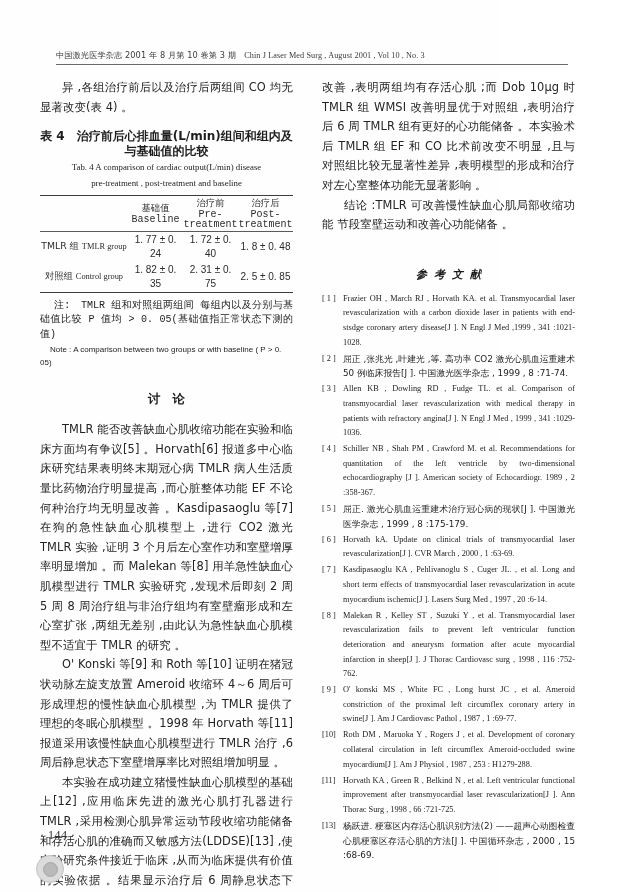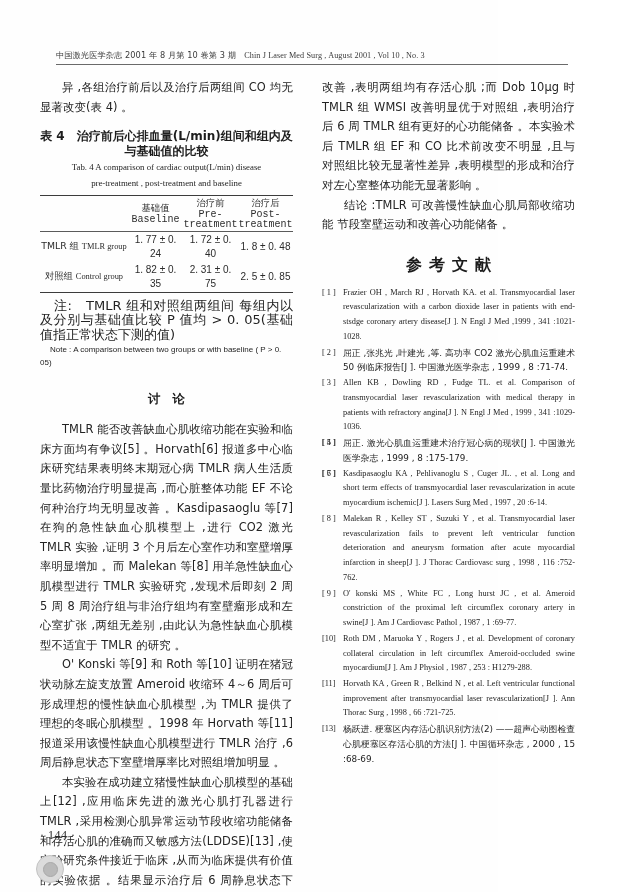--- a/index.html
+++ b/index.html
@@ -121,26 +121,27 @@
     font-family: "Liberation Serif", serif;
     font-size: 8.4px;
   }
   td.val {
     font-family: Liberation Sans, sans-serif;
     font-size: 10px;
     line-height: 14px;
   }
 
   .tnote-cn {
-    font-size: 13px;
+    font-size: 10px;
     line-height: 14.5px;
     text-align: justify;
     margin-top: 6px;
     text-indent: 14px;
     color: #232323;
+    font-family: Liberation Mono, monospace;
   }
   .tnote-en {
     font-family: Liberation Sans, sans-serif;
     font-size: 8px;
     line-height: 13px;
     margin-top: 1px;
     text-indent: 10px;
     color: #232323;
   }
 
@@ -148,24 +149,25 @@
   .sec-head {
     font-size: 12.4px;
     font-weight: bold;
     text-align: center;
     letter-spacing: 12px;
     text-indent: 12px;
     margin: 22px 0 12px 0;
     color: #1b1b1b;
   }
   .sec-head.refs {
-    font-size: 16px;
+    font-size: 11px;
     letter-spacing: 7px;
     text-indent: 7px;
-    margin: 20px 0 10px 0;
+    margin: 32px 0 10px 0;
+    font-style: italic;
   }
 
   
   ol.refs {
     margin: 0;
     padding: 0;
     list-style: none;
   }
   ol.refs li {
     position: relative;
@@ -310,23 +312,23 @@
 
     <p class="body noind">改善 ,表明两组均有存活心肌 ;而 Dob 10μg 时 TMLR 组 WMSI 改善明显优于对照组 ,表明治疗后 6 周 TMLR 组有更好的心功能储备 。本实验术后 TMLR 组 EF 和 CO 比术前改变不明显 ,且与对照组比较无显著性差异 ,表明模型的形成和治疗对左心室整体功能无显著影响 。</p>
     <p class="body">结论 :TMLR 可改善慢性缺血心肌局部收缩功能 节段室壁运动和改善心功能储备 。</p>
 
     <div class="sec-head refs">参考文献</div>
 
     <ol class="refs">
       <li><span class="num">[ 1 ]</span><span>Frazier OH , March RJ , Horvath KA. et al. Transmyocardial laser revascularization with a carbon dioxide laser in patients with end-stsdge coronary artery disease[J ]. N Engl J Med ,1999 , 341 :1021-1028.</span></li>
       <li class="cn"><span class="num">[ 2 ]</span><span>屈正 ,张兆光 ,叶建光 ,等. 高功率 CO2 激光心肌血运重建术 50 例临床报告[J ]. 中国激光医学杂志 , 1999 , 8 :71-74.</span></li>
       <li><span class="num">[ 3 ]</span><span>Allen KB , Dowling RD , Fudge TL. et al. Comparison of transmyocardial laser revascularization with medical therapy in patients with refractory angina[J ]. N Engl J Med , 1999 , 341 :1029-1036.</span></li>
-      <li><span class="num">[ 4 ]</span></li>
+      <li><span class="num">[ 4 ]</span><span>Schiller NB , Shah PM , Crawford M. et al. Recommendations for quantitation of the left ventricle by two-dimensional echocardiography [J ]. American society of Echocardiogr. 1989 , 2 :358-367.</span></li>
       <li class="cn"><span class="num">[ 5 ]</span><span>屈正. 激光心肌血运重建术治疗冠心病的现状[J ]. 中国激光医学杂志 , 1999 , 8 :175-179.</span></li>
-      <li><span class="num">[ 6 ]</span></li>
+      <li><span class="num">[ 6 ]</span><span>Horvath kA. Update on clinical trials of transmyocardial laser revascularization[J ]. CVR March , 2000 , 1 :63-69.</span></li>
       <li><span class="num">[ 7 ]</span><span>Kasdipasaoglu KA , Pehlivanoglu S , Cuger JL. , et al. Long and short term effects of transmyocardial laser revascularization in acute myocardium ischemic[J ]. Lasers Surg Med , 1997 , 20 :6-14.</span></li>
       <li><span class="num">[ 8 ]</span><span>Malekan R , Kelley ST , Suzuki Y , et al. Transmyocardial laser revascularization fails to prevent left ventricular function deterioration and aneurysm formation after acute myocardial infarction in sheep[J ]. J Thorac Cardiovasc surg , 1998 , 116 :752-762.</span></li>
       <li><span class="num">[ 9 ]</span><span>O' konski MS , White FC , Long hurst JC , et al. Ameroid constriction of the proximal left circumflex coronary artery in swine[J ]. Am J Cardiovasc Pathol , 1987 , 1 :69-77.</span></li>
       <li><span class="num">[10]</span><span>Roth DM , Maruoka Y , Rogers J , et al. Development of coronary collateral circulation in left circumflex Ameroid-occluded swine myocardium[J ]. Am J Physiol , 1987 , 253 : H1279-288.</span></li>
       <li><span class="num">[11]</span><span>Horvath KA , Green R , Belkind N , et al. Left ventricular functional improvement after transmyocardial laser revascularization[J ]. Ann Thorac Surg , 1998 , 66 :721-725.</span></li>
       <li class="cn"><span class="num">[13]</span><span>杨跃进. 梗塞区内存活心肌识别方法(2) ——超声心动图检查心肌梗塞区存活心肌的方法[J ]. 中国循环杂志 , 2000 , 15 :68-69.</span></li>
     </ol>
 
   </div>
 

